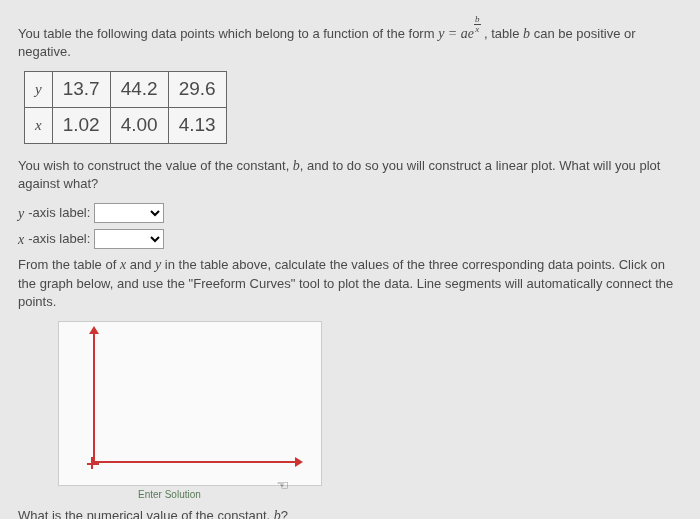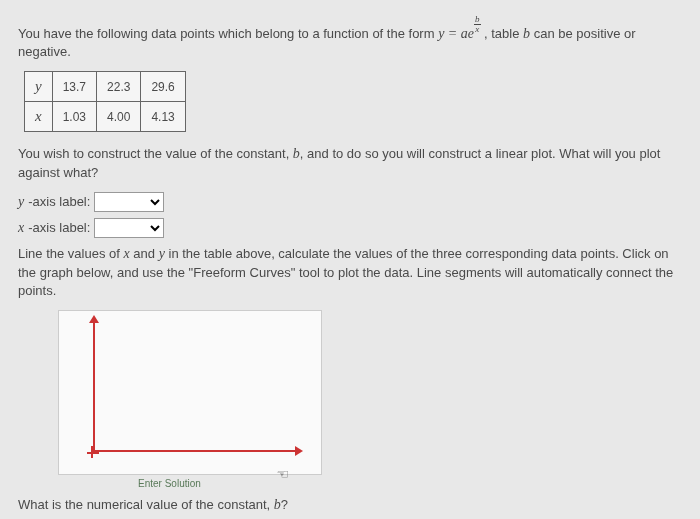--- a/index.html
+++ b/index.html
@@ -19,21 +19,21 @@
     .sup-frac { 
       display: inline-block; 
       vertical-align: super; 
       font-size: 9px; 
       line-height: 1;
       text-align: center;
     }
     .sup-frac .num { display: block; border-bottom: 1px solid #4a4a4a; padding: 0 1px; }
     .sup-frac .den { display: block; padding: 0 1px; }
     table.data { border-collapse: collapse; margin: 8px 0 12px 6px; }
-    table.data td { border: 1px solid #666; padding: 4px 10px; text-align: center; background: #f5f5f5; font-size: 12px; }
+    table.data td { border: 1px solid #666; padding: 4px 10px; text-align: center; background: #f5f5f5; font-size: 19px; }
     table.data td.hdr { font-style: italic; font-family: 'Times New Roman', serif; font-size: 15px; }
     .label-row { margin: 6px 0; display: flex; align-items: center; gap: 4px; }
     .label-row select { 
       height: 20px; 
       width: 70px; 
       border: 1px solid #999; 
       background: #fff; 
       font-size: 11px;
     }
     .graph-area {
@@ -55,37 +55,37 @@
     .tick-y { position: absolute; left: 22px; bottom: 16px; width: 12px; height: 2px; background: #c33; }
     .tick-x { position: absolute; left: 26px; bottom: 12px; width: 2px; height: 12px; background: #c33; }
     .cursor-icon { position: absolute; right: 32px; bottom: -10px; font-size: 14px; }
     .enter-sol { margin-left: 120px; margin-top: 2px; font-size: 10px; color: #5a7a5a; }
     .final-q { margin-top: 4px; }
   </style>
 </head>
 <body>
 
 <div class="para">
-  <span>You have the following data points which belong to a function of the form </span>
+  <span>You table the following data points which belong to a function of the form </span>
   <span class="formula">
     <span>y</span><span> = </span><span>a</span><span>e</span><span class="sup-frac"><span class="num">b</span><span class="den">x</span></span>
   </span><span>, table </span><span class="ital">b</span><span> can be positive or negative.</span>
 </div>
 
 <table class="data">
   <tbody>
       <tr>
     <td class="hdr">y</td>
     <td>13.7</td>
-    <td>22.3</td>
+    <td>44.2</td>
     <td>29.6</td>
   </tr>
   <tr>
     <td class="hdr">x</td>
-    <td>1.03</td>
+    <td>1.02</td>
     <td>4.00</td>
     <td>4.13</td>
   </tr>
 </tbody>
   </table>
 
 <div class="para">
   <span>You wish to construct the value of the constant, </span><span class="ital">b</span><span>, and to do so you will construct a linear plot. What will you plot against what?</span>
 </div>
 
@@ -95,21 +95,21 @@
   <select></select>
 </div>
 
 <div class="label-row">
   <span class="ital">x</span>
     <span>-axis label:</span>
   <select></select>
 </div>
 
 <div class="para">
-  <span>Line the values of </span><span class="ital">x</span><span> and </span><span class="ital">y</span><span> in the table above, calculate the values of the three corresponding data points. Click on the graph below, and use the "Freeform Curves" tool to plot the data. Line segments will automatically connect the points.</span>
+  <span>From the table of </span><span class="ital">x</span><span> and </span><span class="ital">y</span><span> in the table above, calculate the values of the three corresponding data points. Click on the graph below, and use the "Freeform Curves" tool to plot the data. Line segments will automatically connect the points.</span>
 </div>
 
 <div class="graph-area">
   <div class="plot-inner">
     <div class="arrow-up"></div>
     <div class="y-axis"></div>
     <div class="x-axis"></div>
     <div class="arrow-right"></div>
     <div class="tick-y"></div>
     <div class="tick-x"></div>

